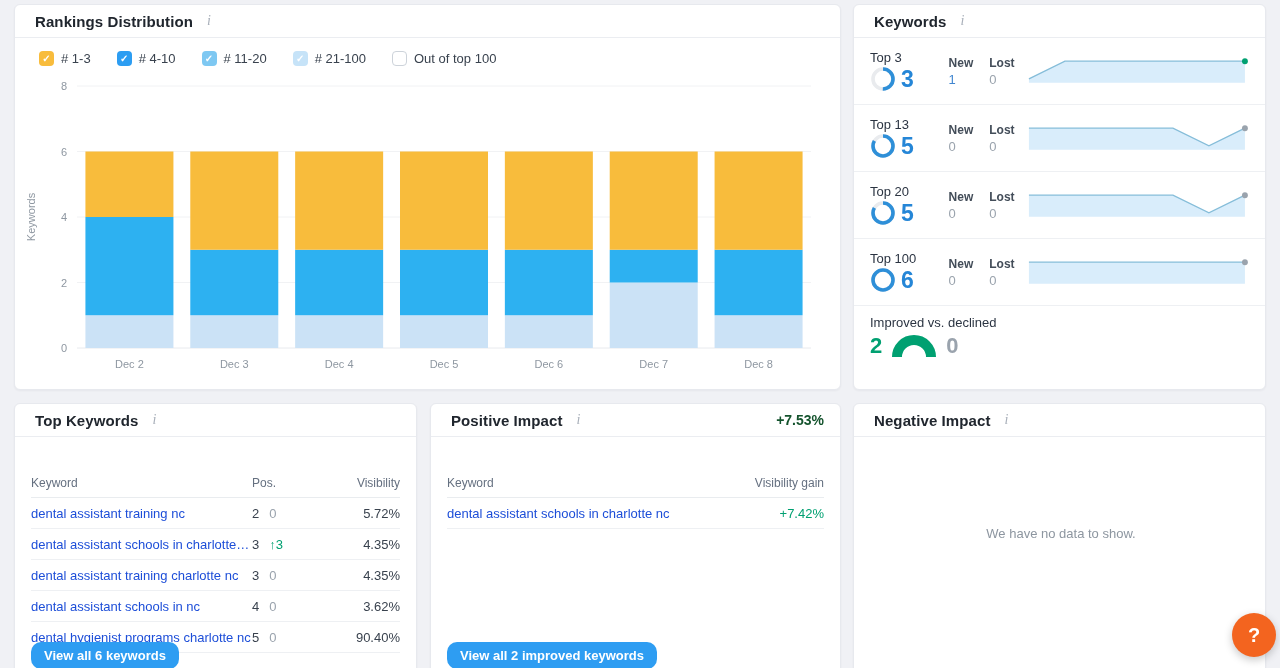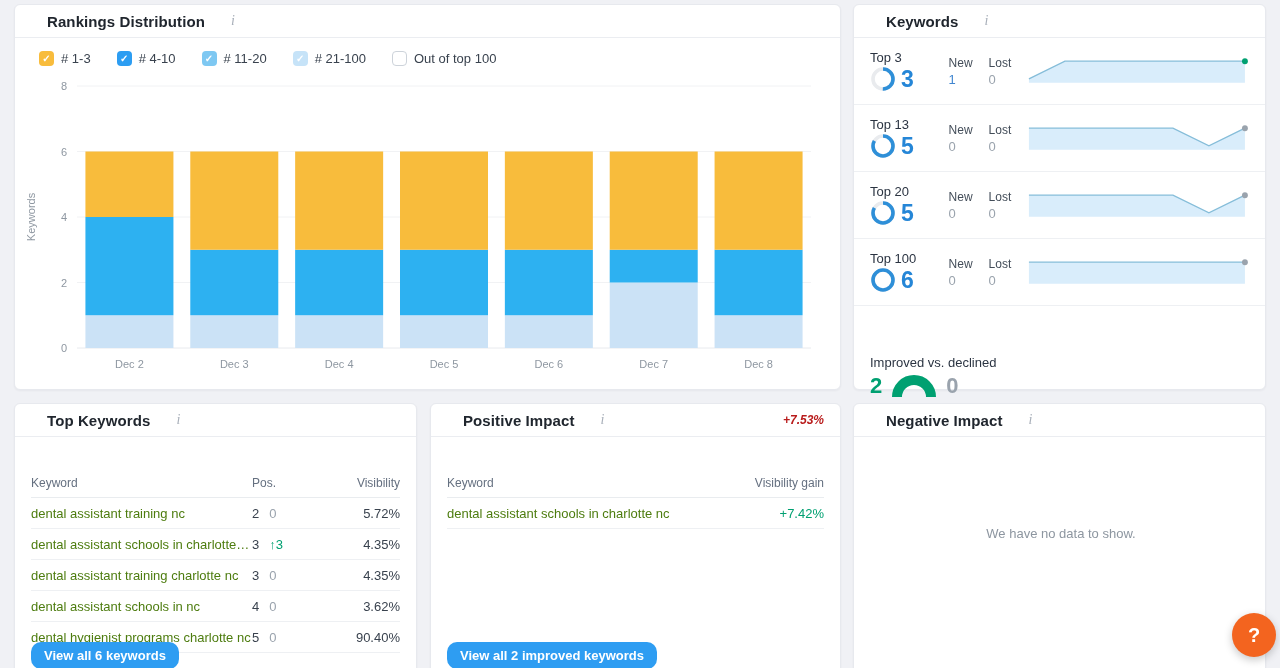--- a/index.html
+++ b/index.html
@@ -8,55 +8,55 @@
   .panel{position:absolute;background:#fff;border:1px solid #e7e9ee;border-radius:6px;
          box-shadow:0 1px 2px rgba(30,40,60,.05);box-sizing:border-box;}
   #panel-rankings{left:14px;top:4px;width:827px;height:386px;}
   #panel-keywords{left:853px;top:4px;width:413px;height:386px;}
   #panel-top-keywords{left:14px;top:403px;width:403px;height:275px;}
   #panel-positive{left:430px;top:403px;width:411px;height:275px;}
   #panel-negative{left:853px;top:403px;width:413px;height:275px;}
 
   .panel-h{display:flex;align-items:center;gap:8px;height:33px;padding:0 16px;
            border-bottom:1px solid #ebedf1;box-sizing:border-box;}
-  .panel-h h2{margin:16px;font-size:15px;font-weight:700;color:#20262e;letter-spacing:.1px;}
+  .panel-h h2{margin:4px;font-size:15px;font-weight:700;color:#20262e;letter-spacing:.1px;}
   .info{color:#a9b0ba;font-family:"Liberation Serif",serif;font-style:italic;font-size:14px;
         line-height:1;cursor:pointer;padding:0 2px;}
-  .total{margin-left:auto;color:#b91c1c;font-weight:700;font-size:12px;font-style:italic;}
+  .total{margin-left:auto;color:#14532d;font-weight:700;font-size:14px;}
 
   
   .legend{display:flex;align-items:center;gap:26px;padding:13px 16px 4px 24px;}
   .litem{display:flex;align-items:center;gap:7px;font-size:13px;color:#39424e;cursor:pointer;}
   .cb{width:15px;height:15px;border-radius:4px;display:flex;align-items:center;justify-content:center;
       color:#fff;font-size:10px;font-weight:700;box-sizing:border-box;}
   .cb.unchecked{background:#fff;border:1px solid #cdd3da;color:transparent;}
 
   
   .krow{display:flex;align-items:center;height:67px;padding:0 16px;border-bottom:1px solid #eef0f3;box-sizing:border-box;}
   .kleft{width:80px;}
   .klabel{font-size:13px;color:#2b3442;margin-bottom:1px;}
   .kval{display:flex;align-items:center;gap:5px;}
   .knum{font-size:23px;font-weight:700;color:#2586d7;line-height:1;}
   .knl{display:flex;gap:16px;width:78px;}
-  .nl-h{font-size:12px;color:#434d59;}
+  .nl-h{font-size:12px;color:#434d59;font-weight:bold;}
   .nl-v{font-size:13px;color:#9aa3ad;margin-top:2px;}
   .nl-v.link{color:#4186d0;}
   .kspark{margin-left:auto;}
   .improved{padding:9px 16px 0;}
-  .imp-label{font-size:13px;color:#2b3442;margin-top:40px;}
+  .imp-label{font-size:13px;color:#2b3442;}
   .imp-row{display:flex;align-items:center;gap:9px;margin-top:3px;}
   .imp-n{font-size:22px;font-weight:700;line-height:1;}
   .imp-n.good{color:#00a071;} .imp-n.none{color:#9aa3ad;}
 
   
   .tbl{padding:0 16px;}
   .tbl-head{display:flex;align-items:center;height:28px;margin-top:32px;border-bottom:1px solid #e9ecef;
             font-size:12px;color:#657080;}
   .trow{display:flex;align-items:center;height:30px;border-bottom:1px solid #eef0f3;font-size:13px;}
-  .c-kw{flex:1;color:#4d7c0f;cursor:pointer;white-space:nowrap;overflow:hidden;text-overflow:ellipsis;}
+  .c-kw{flex:1;color:#1d4ed8;cursor:pointer;white-space:nowrap;overflow:hidden;text-overflow:ellipsis;}
   .c-pos{width:86px;color:#39424e;display:flex;gap:10px;}
   .c-pos .diff{color:#9aa3ad;} .c-pos .diff.up{color:#00a071;}
   .c-vis{width:62px;text-align:right;color:#39424e;}
   .c-gain{margin-left:auto;color:#00a071;}
   .h-kw{flex:1;} .h-pos{width:86px;} .h-vis{width:62px;text-align:right;} .h-gain{margin-left:auto;}
 
   .btn{position:absolute;left:16px;top:238px;background:#2e9df2;color:#fff;border:none;border-radius:10px;
        font-family:"Liberation Sans",sans-serif;font-size:13px;font-weight:700;padding:6px 13px;cursor:pointer;}
   .empty{position:absolute;top:122px;left:3px;right:0;text-align:center;color:#8d96a0;font-size:13px;}
 

